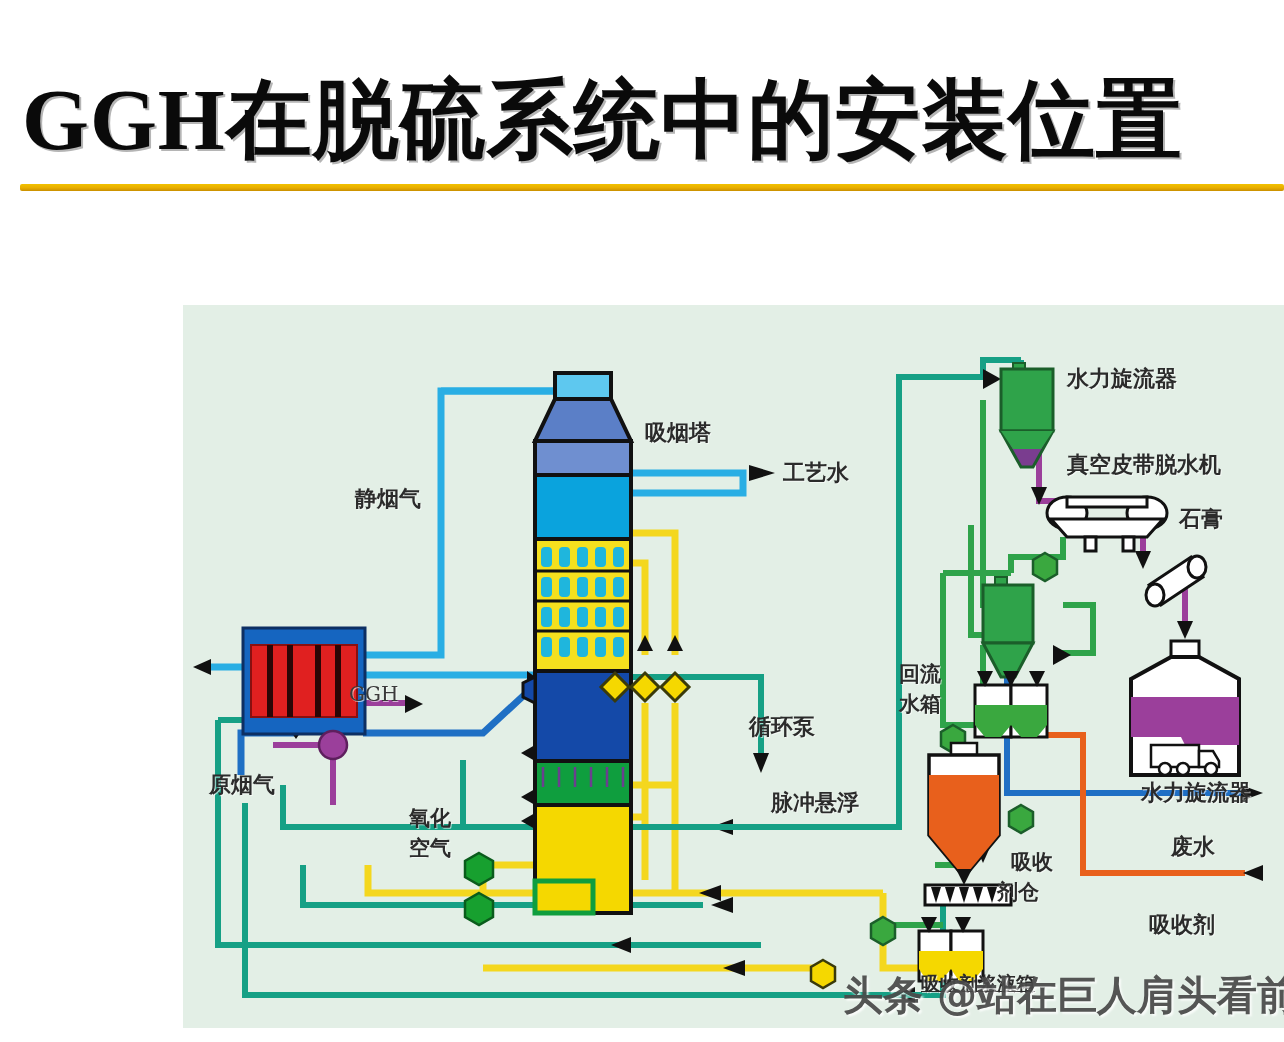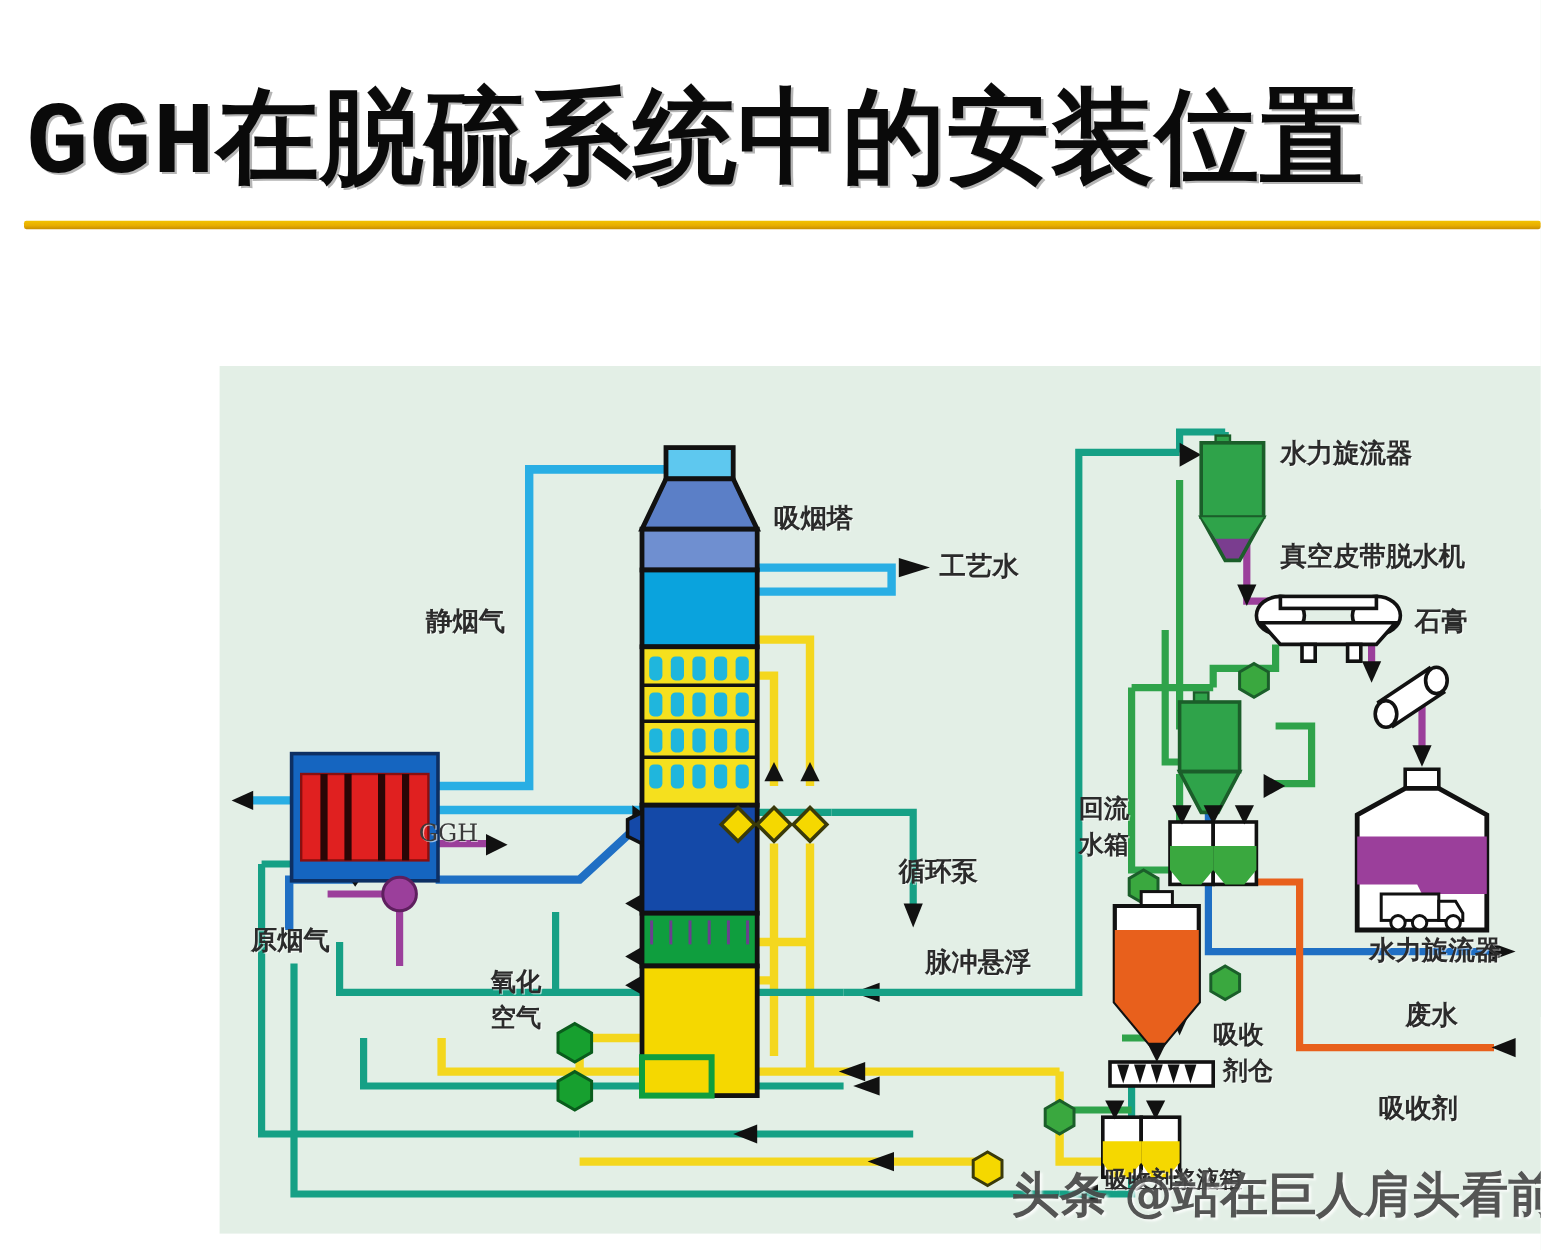--- a/index.html
+++ b/index.html
@@ -8,21 +8,21 @@
     background:#ffffff;
     font-family:"DejaVu Sans","Liberation Sans",sans-serif;
     overflow:hidden;position:relative;
   }
   
   #slide-title{
     position:absolute;left:22px;top:72px;
     font-size:86px;line-height:96px;
     font-weight:bold;color:#0a0a0a;
     letter-spacing:1px;white-space:nowrap;
-    font-family:Liberation Mono, monospace;
+    font-family:Liberation Serif, serif;
     text-shadow:2px 2px 0 rgba(120,120,120,.55);
   }
   #title-rule{
     position:absolute;left:20px;top:184px;width:1264px;height:7px;
     background:linear-gradient(to bottom,#f2c200 0%,#e8ae00 55%,#c98f00 100%);
     border-radius:2px;
   }
   
   #diagram{
     position:absolute;left:183px;top:305px;width:1101px;height:723px;
@@ -384,21 +384,21 @@
       <rect x="736" y="626" width="32" height="50" fill="#ffffff" stroke="#111" stroke-width="3"></rect>
       <rect x="768" y="626" width="32" height="50" fill="#ffffff" stroke="#111" stroke-width="3"></rect>
       <path d="M736,646 L768,646 L768,664 L758,676 L744,676 L736,664 Z" fill="#f5d800"></path>
       <path d="M768,646 L800,646 L800,664 L790,676 L776,676 L768,664 Z" fill="#f5d800"></path>
     </g>
     <polygon points="738,612 754,612 746,628" fill="#111"></polygon>
     <polygon points="772,612 788,612 780,628" fill="#111"></polygon>
 
   </svg>
 
-  <div class="lbl s22" style="left:172px;top:182px;margin-top:20px;">静烟气</div>
+  <div class="lbl s22" style="left:172px;top:182px;">静烟气</div>
 
   <div class="lbl ggh" style="left:166px;top:378px;">GGH</div>
 
   <div class="lbl s22" style="left:26px;top:468px;">原烟气</div>
 
   <div class="lbl s21" style="left:226px;top:502px;">氧化</div>
   <div class="lbl s21" style="left:226px;top:532px;">空气</div>
 
   <div class="lbl s22" style="left:462px;top:116px;">吸烟塔</div>
 
@@ -413,21 +413,21 @@
   <div class="lbl s22" style="left:884px;top:148px;">真空皮带脱水机</div>
 
   <div class="lbl s22" style="left:996px;top:202px;">石膏</div>
 
   <div class="lbl s22" style="left:958px;top:476px;">水力旋流器</div>
 
   <div class="lbl s21" style="left:716px;top:358px;">回流</div>
   <div class="lbl s21" style="left:716px;top:388px;">水箱</div>
 
   <div class="lbl s21" style="left:828px;top:546px;">吸收</div>
-  <div class="lbl s21" style="left:824px;top:576px;padding-left:12px;">剂仓</div>
+  <div class="lbl s21" style="left:802px;top:576px;padding-left:12px;">剂仓</div>
 
   <div class="lbl s22" style="left:988px;top:530px;">废水</div>
 
   <div class="lbl s22" style="left:966px;top:608px;">吸收剂</div>
 
   <div class="lbl s19" style="left:738px;top:668px;">吸收剂浆液箱</div>
 
 </div>
 
 <div id="watermark">头条 @站在巨人肩头看前方</div>

